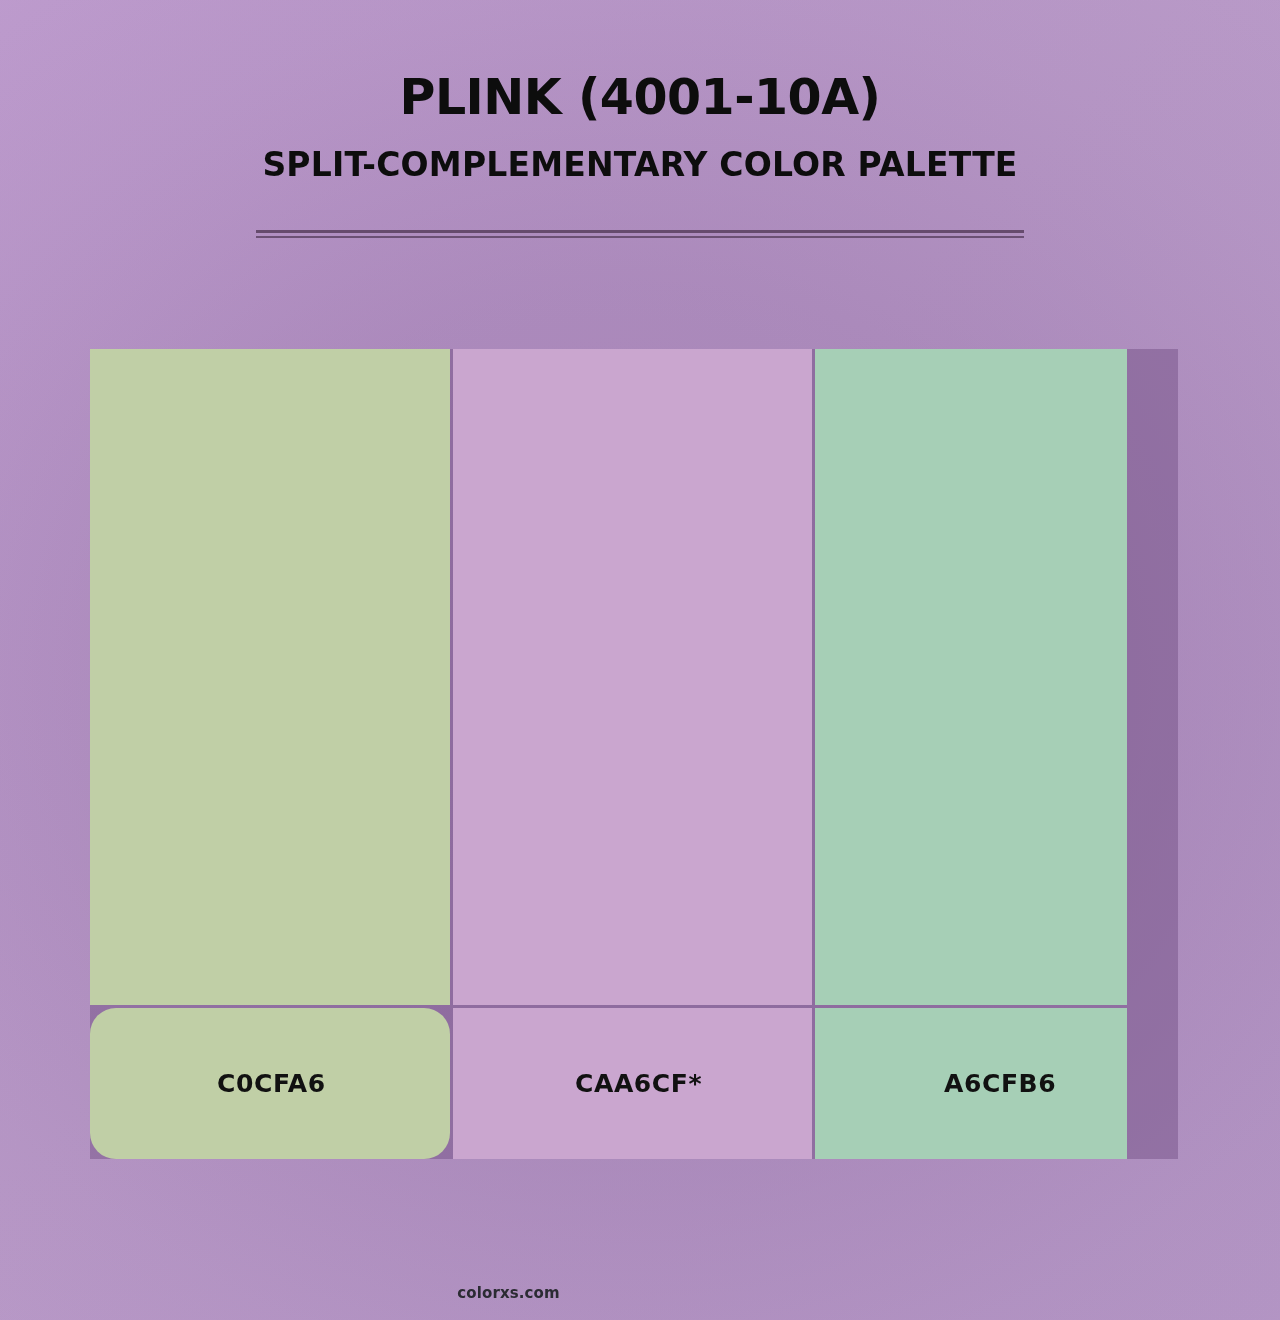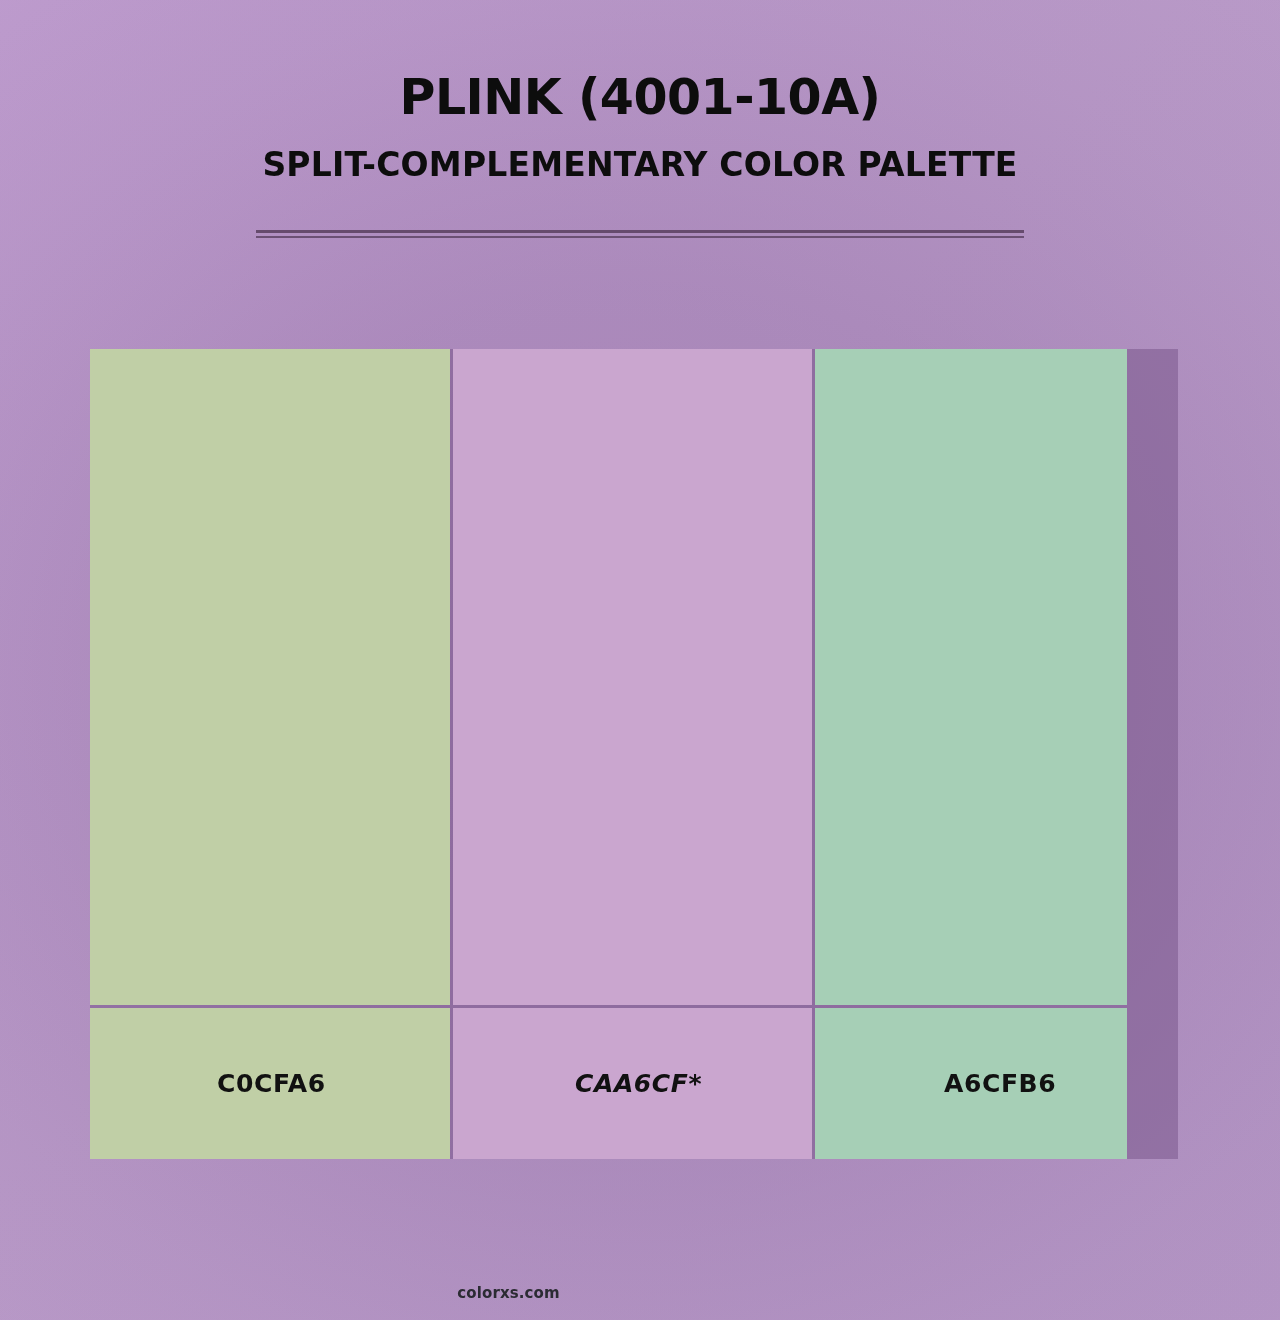--- a/index.html
+++ b/index.html
@@ -156,28 +156,28 @@
   <div class="rule-wrap">
     <div class="rule-thick"></div>
     <div class="rule-gap"></div>
     <div class="rule-thin"></div>
   </div>
 
   <div class="palette">
 
     <div class="swatch-col col-0">
       <div class="swatch-block" style="background:#C0CFA6;"></div>
-      <div class="swatch-label-cell" style="background:#C0CFA6;">
+      <div class="swatch-label-cell" style="background:#C0CFA6;border-radius:26px;">
         <span class="swatch-label">C0CFA6</span>
       </div>
     </div>
 
     <div class="swatch-col col-1">
       <div class="swatch-block" style="background:#CAA6CF;"></div>
-      <div class="swatch-label-cell" style="background:#CAA6CF;font-style:italic;">
+      <div class="swatch-label-cell" style="background:#CAA6CF;">
         <span class="swatch-label">CAA6CF*</span>
       </div>
     </div>
 
     <div class="swatch-col col-2">
       <div class="swatch-block" style="background:#A6CFB6;"></div>
       <div class="swatch-label-cell" style="background:#A6CFB6;">
         <span class="swatch-label">A6CFB6</span>
       </div>
     </div>

